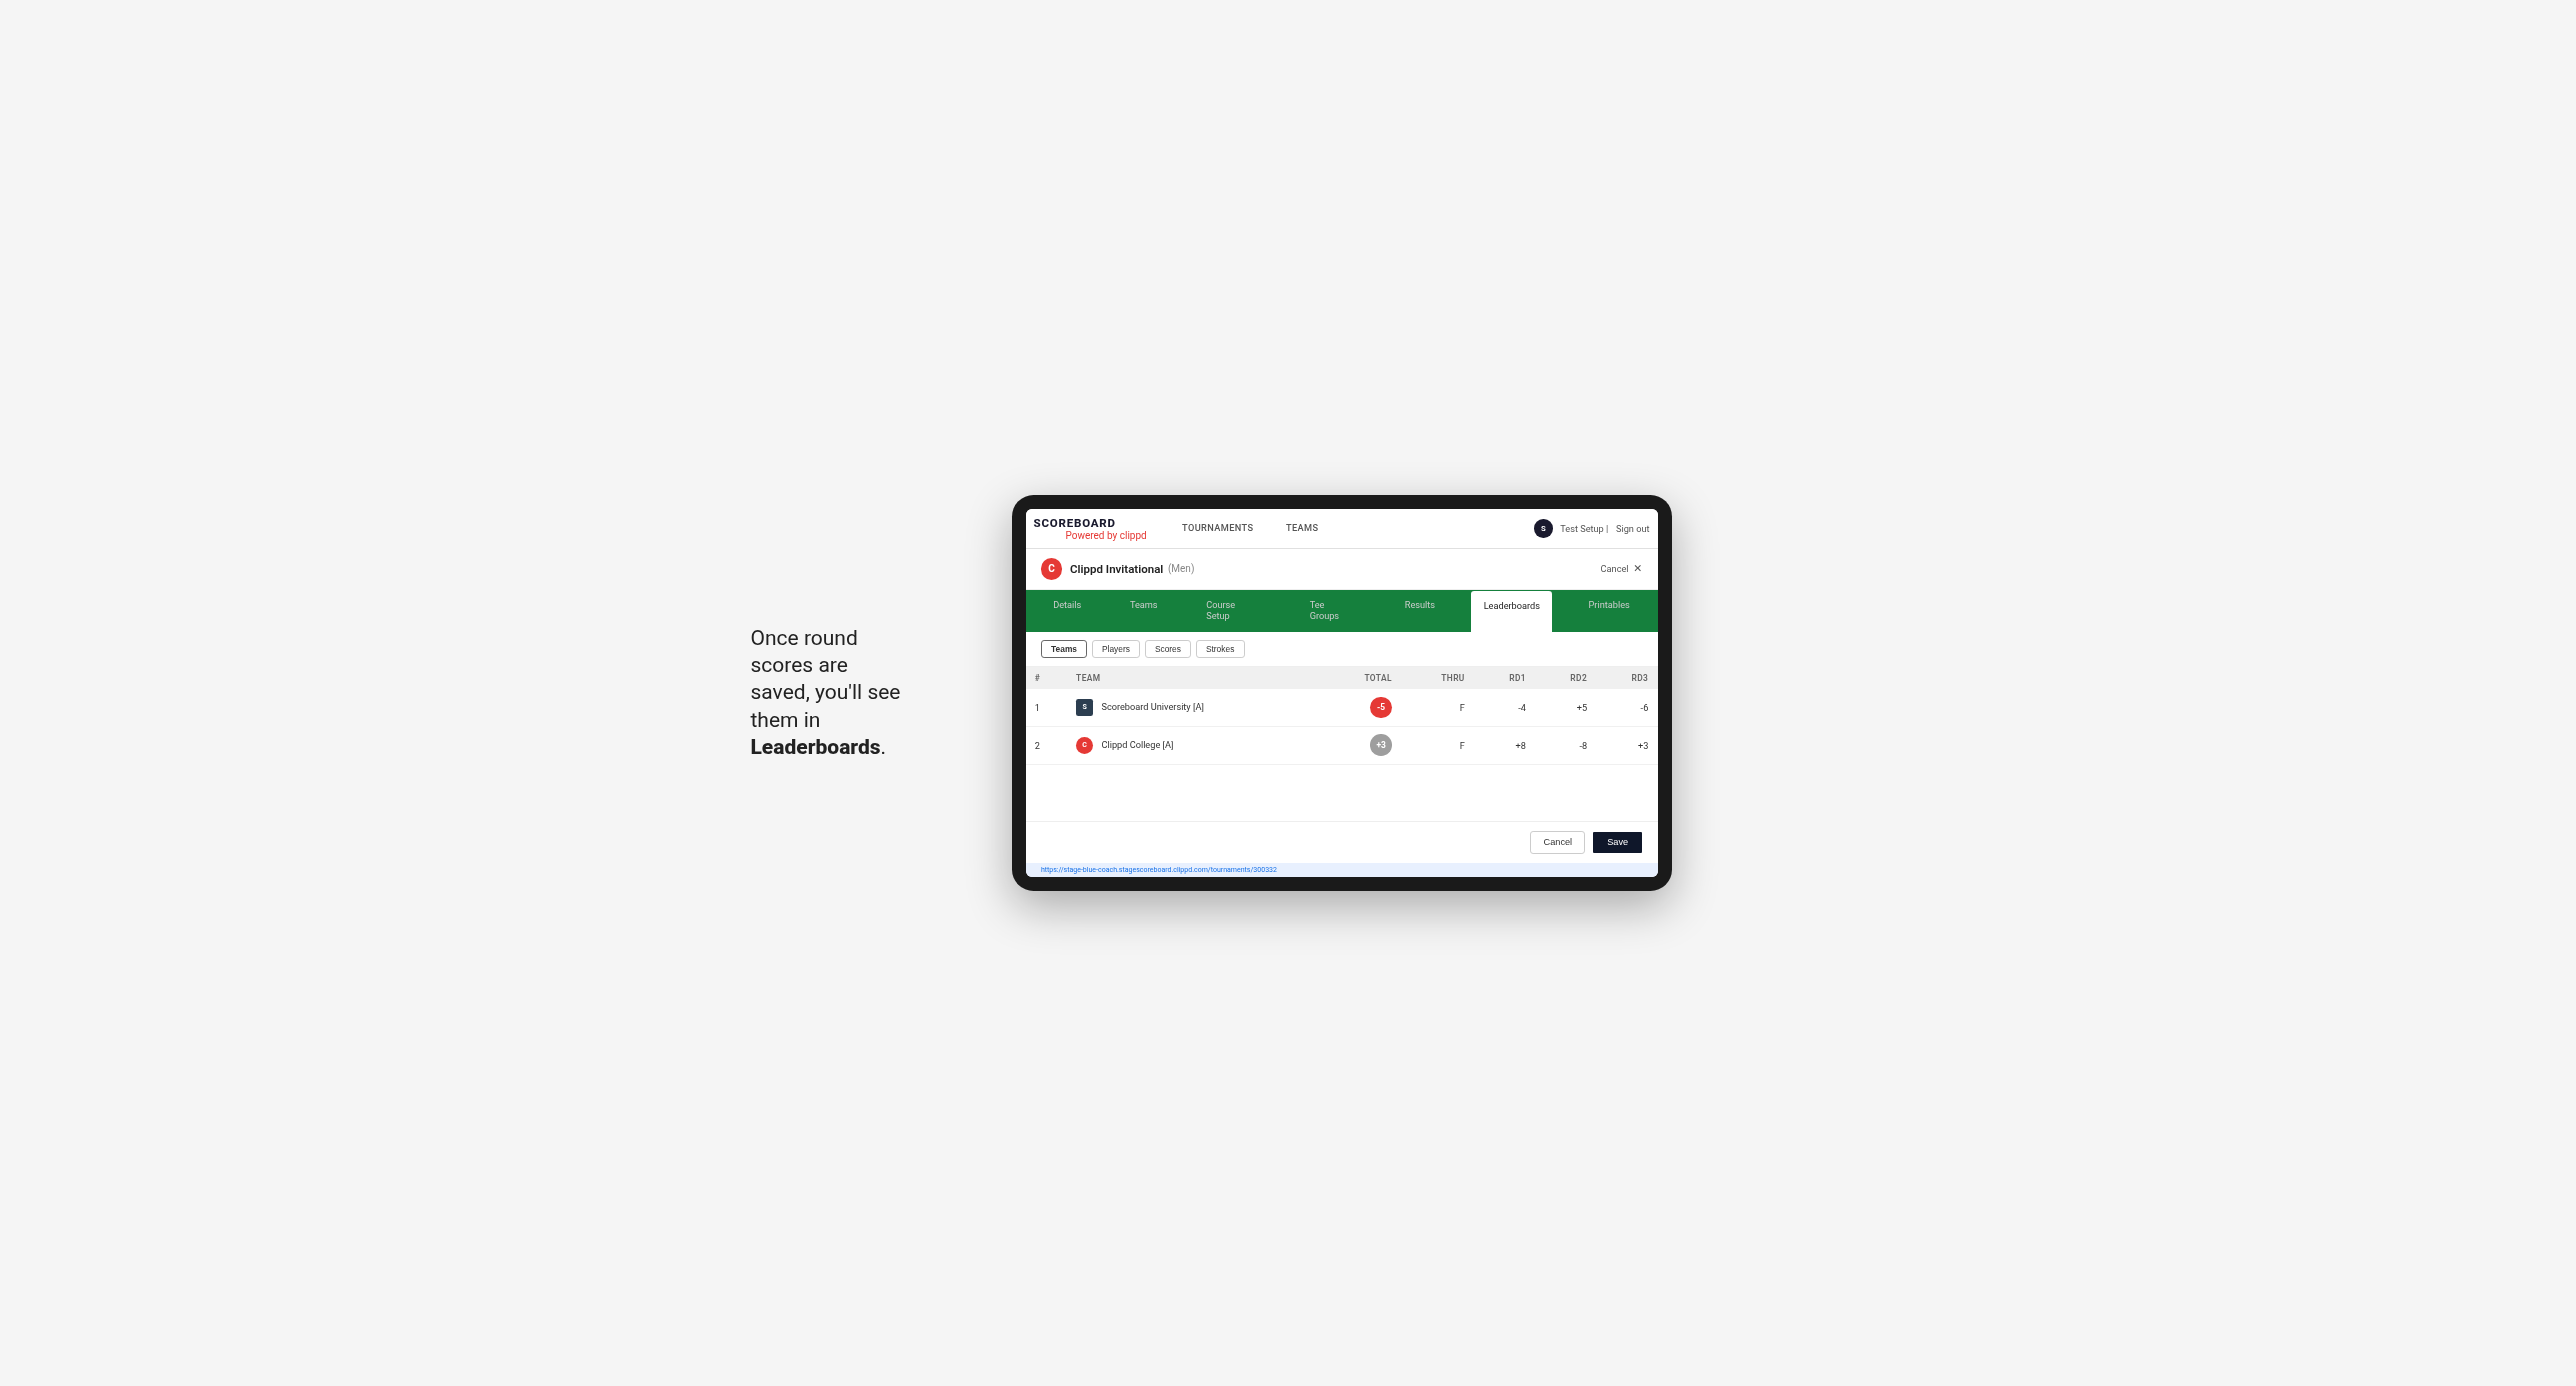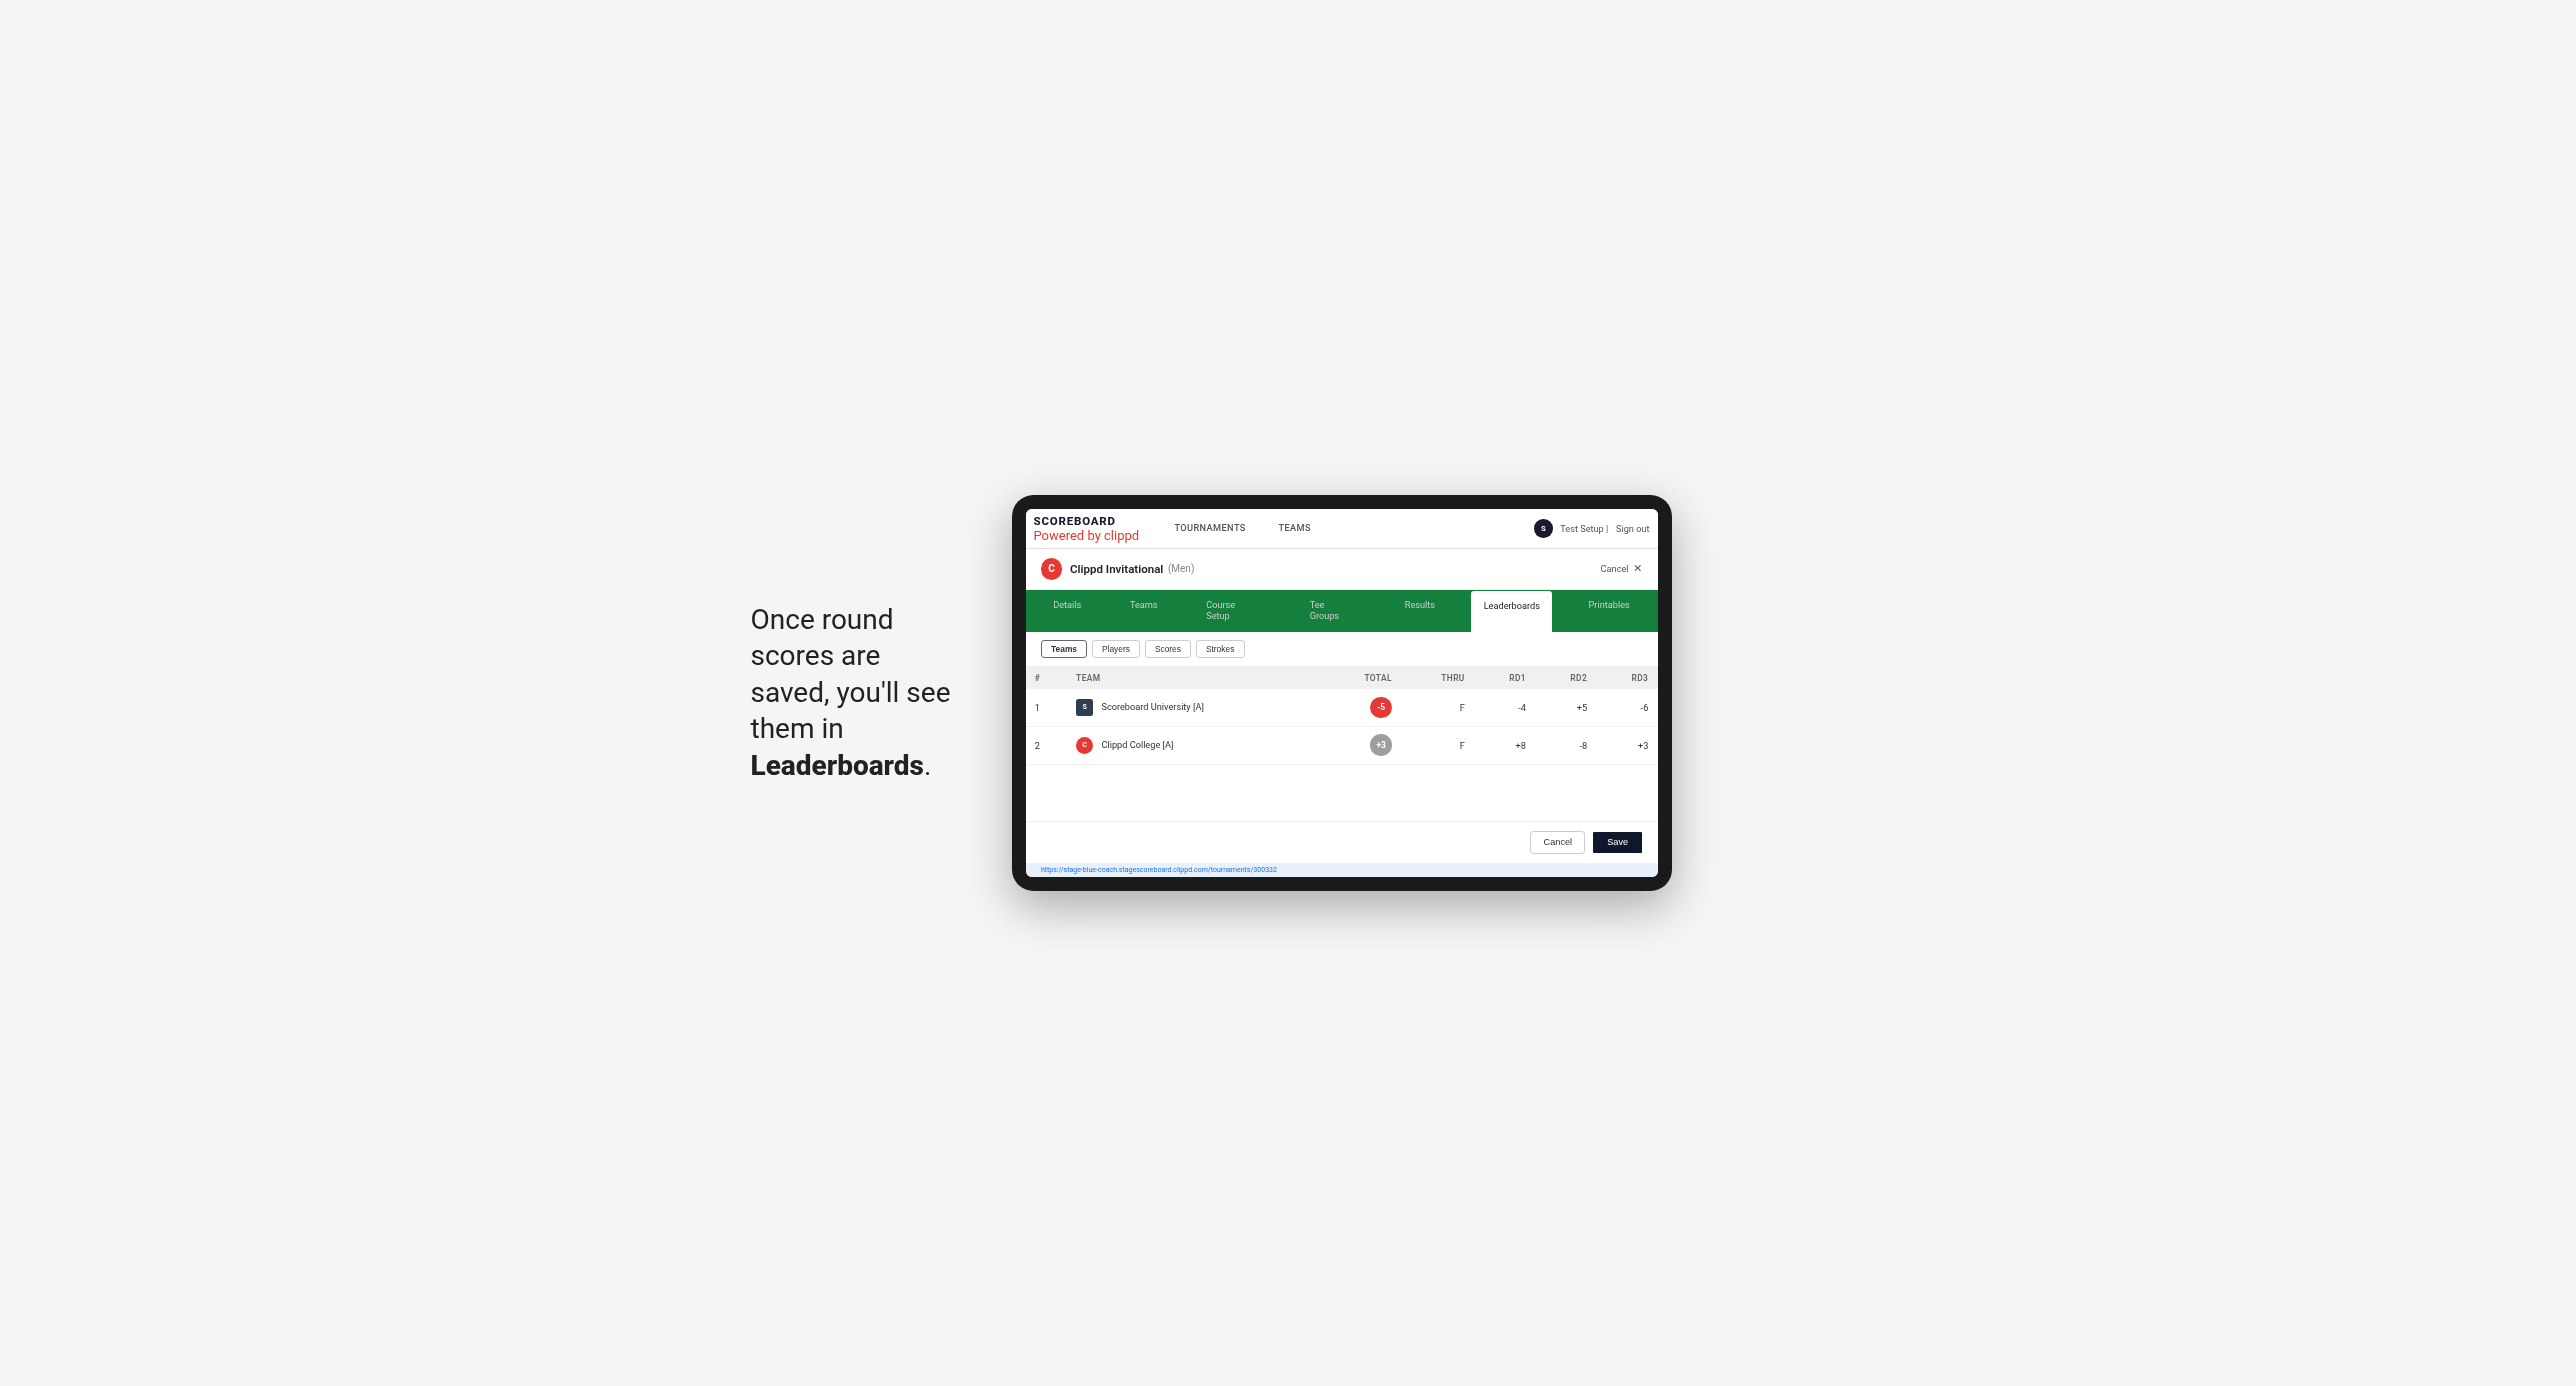--- a/index.html
+++ b/index.html
@@ -14,21 +14,21 @@
     }
     .page-wrapper {
       display: flex;
       align-items: center;
       gap: 46px;
       max-width: 1075px;
       width: 100%;
     }
     .left-text {
       flex: 0 0 215px;
-      font-size: 28px;
+      font-size: 21px;
       line-height: 1.3;
       color: #222;
     }
     .left-text strong {
       font-weight: 800;
     }
     
     .tablet-frame {
       flex: 1;
       background: #1a1a1a;
@@ -57,22 +57,23 @@
       margin-right: 23px;
     }
     .logo-text {
       font-size: 11.5px;
       font-weight: 800;
       letter-spacing: 0.8px;
       color: #1a1a2e;
       text-transform: uppercase;
     }
     .logo-sub {
-      font-size: 13px;
+      font-size: 10px;
       color: #888;
+      margin-left: 32px;
     }
     .logo-sub span {
       color: #e53935;
     }
     .nav-links {
       display: flex;
       gap: 8px;
       height: 100%;
     }
     .nav-link {

